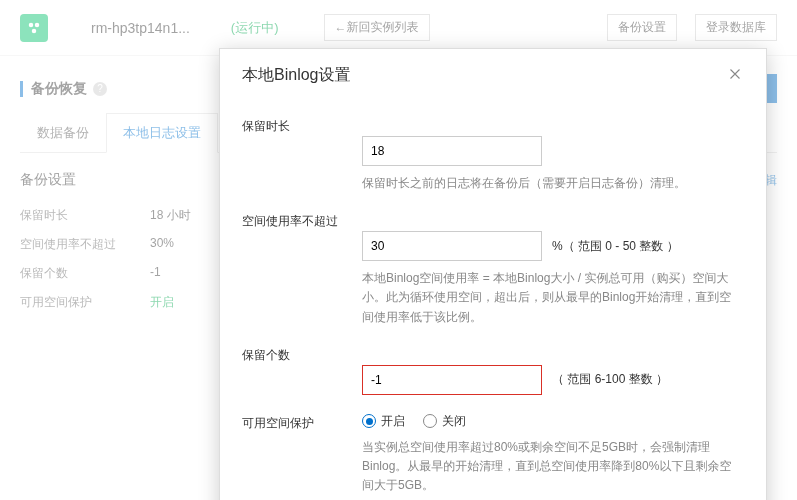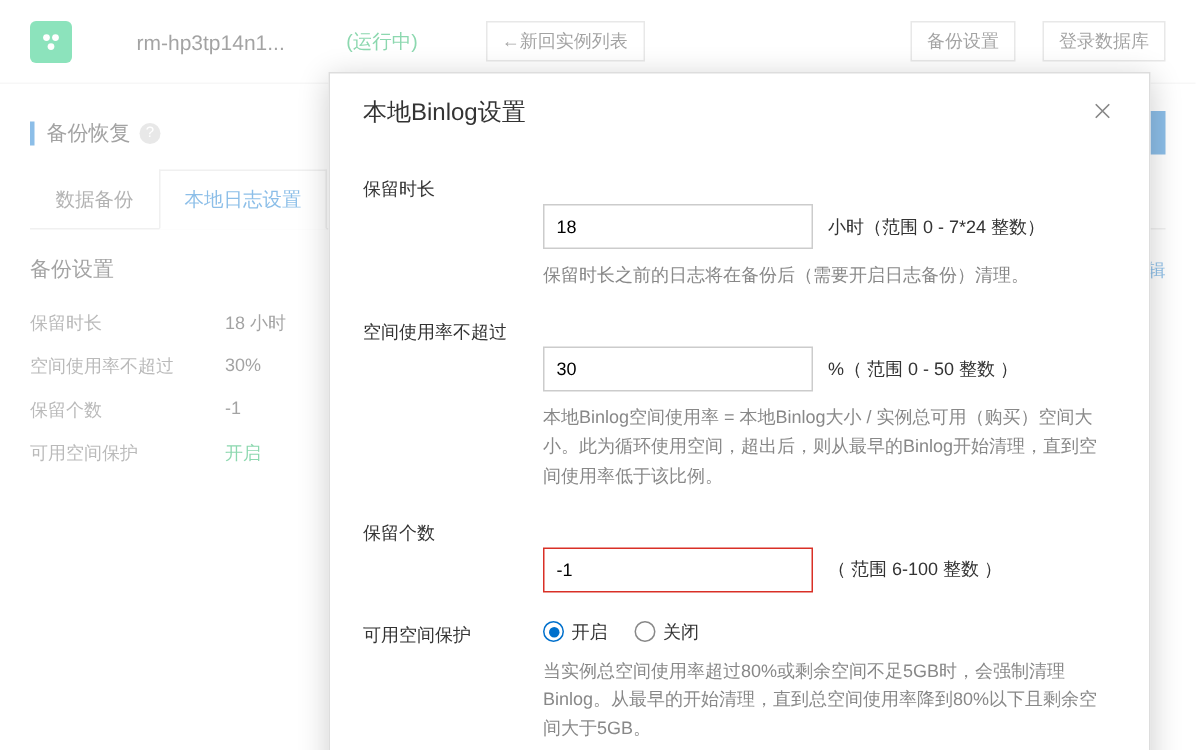--- a/index.html
+++ b/index.html
@@ -10,21 +10,21 @@
 .icon-box { width: 28px; height: 28px; background: #00c16a; border-radius: 4px; display: flex; align-items: center; justify-content: center; margin-right: 8px; }
 .icon-box svg { width: 18px; height: 18px; }
 .instance-name { font-size: 14px; color: #333; font-weight: 500; }
 .instance-status { color: #00a84e; font-size: 13px; margin-left: 6px; }
 .top-btn { border: 1px solid #ccc; padding: 4px 10px; color: #333; background: #fff; font-size: 12px; margin-left: 10px; cursor: pointer; }
 .top-right { margin-left: auto; display: flex; gap: 8px; }
 
 
 .page-head { display: flex; align-items: center; padding: 18px 20px 10px; }
 .page-head-bar { width: 3px; height: 16px; background: #0070cc; margin-right: 8px; }
-.page-head-title { font-size: 14px; font-weight: 400; color: #333; }
+.page-head-title { font-size: 14px; font-weight: 700; color: #333; }
 .help-icon { width: 14px; height: 14px; border-radius: 50%; background: #ccc; color: #fff; font-size: 10px; display: inline-flex; align-items: center; justify-content: center; margin-left: 6px; }
 .right-blue-btn { margin-left: auto; background: #0070cc; color: #fff; border: none; padding: 6px 12px; font-size: 12px; cursor: pointer; }
 
 
 .tabs { display: flex; border-bottom: 1px solid #ddd; margin: 0 20px; }
 .tab { padding: 10px 16px; font-size: 13px; color: #555; cursor: pointer; border: 1px solid transparent; border-bottom: none; margin-bottom: -1px; }
 .tab.active { color: #0070cc; border-color: #ddd; border-bottom: 1px solid #fff; background: #fff; }
 
 
 .section { padding: 18px 20px; }
@@ -134,21 +134,20 @@
         </svg>
     </span>
   </div>
   <div class="modal-body">
 
     <div class="form-row">
       <div class="form-label">保留时长</div>
       <div class="form-ctrl">
         <div class="ctrl-line">
           <input class="form-input" value="18" style="">
-          <span class="hint">小时（范围 0 - 7*24 整数）</span>
         </div>
         <div class="desc">保留时长之前的日志将在备份后（需要开启日志备份）清理。</div>
       </div>
     </div>
 
     <div class="form-row">
       <div class="form-label">空间使用率不超过</div>
       <div class="form-ctrl">
         <div class="ctrl-line">
           <input class="form-input" value="30" style="">

